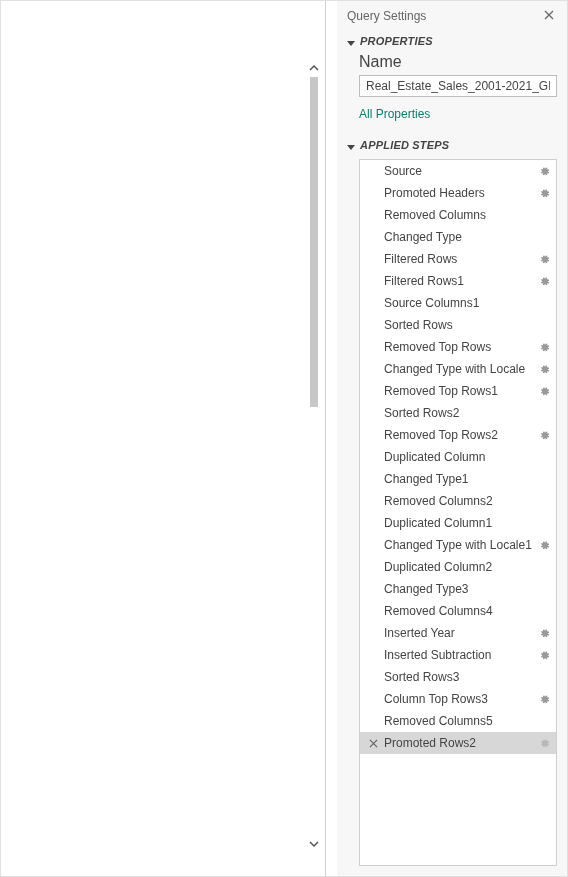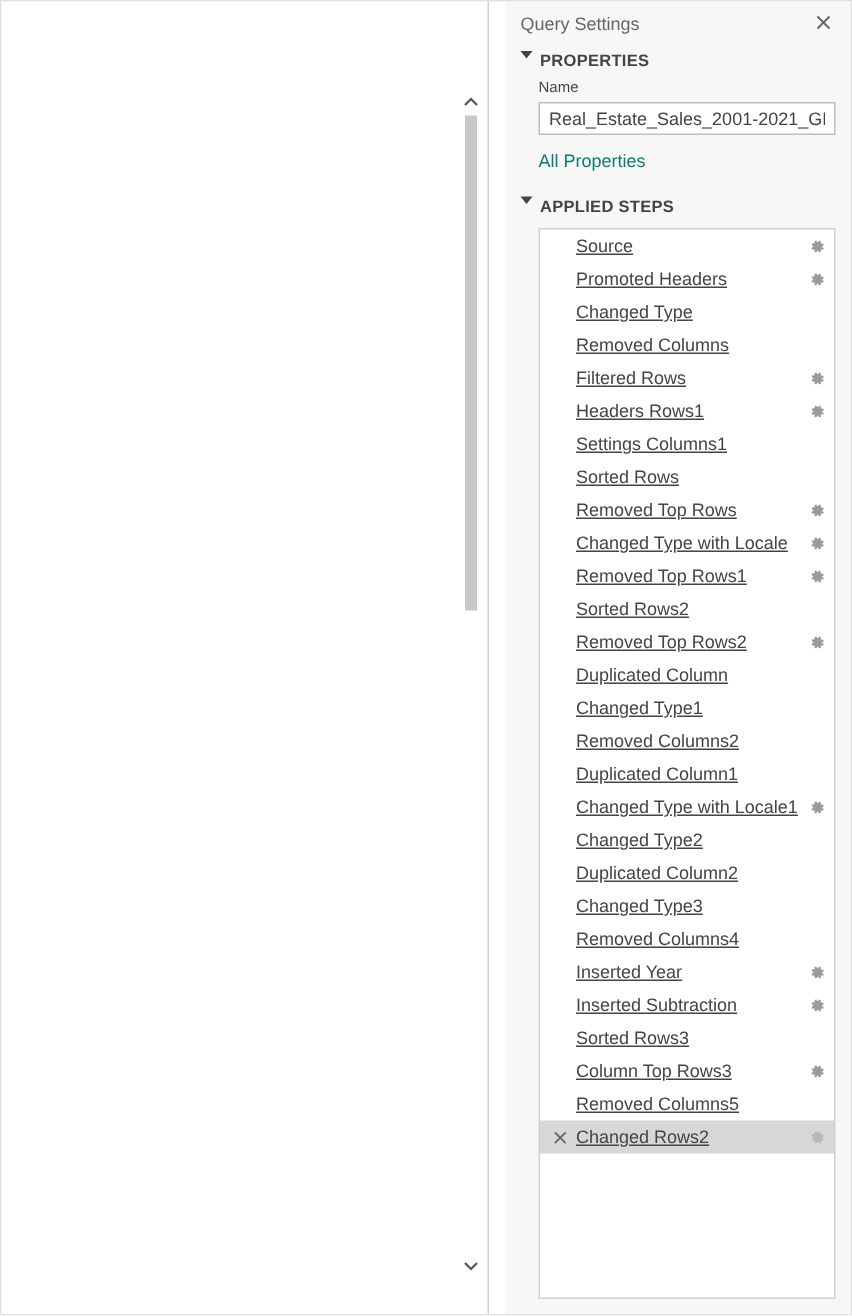--- a/index.html
+++ b/index.html
@@ -70,40 +70,41 @@
     flex: 1;
   }
   .close-icon {
     width: 14px; height: 14px;
     cursor: pointer;
     color: #666;
   }
   .close-icon svg { width: 12px; height: 12px; }
   .section-header {
     display: flex;
-    align-items: flex-start;
+    align-items: flex-end;
     font-weight: 600;
     color: #444;
     font-size: 11px;
     letter-spacing: 0.2px;
     padding: 4px 0;
     cursor: pointer;
+    font-style: italic;
   }
   .tri {
     width: 0; height: 0;
     border-left: 4px solid transparent;
     border-right: 4px solid transparent;
     border-top: 5px solid #444;
     margin-right: 5px;
     transform: translateY(-1px);
   }
   .field-label {
     margin-left: 12px;
     color: #444;
-    font-size: 10px;
+    font-size: 16px;
     padding-bottom: 4px;
     padding-top: 2px;
   }
   .name-input {
     margin-left: 12px;
     width: calc(100% - 12px);
     padding: 3px 6px;
     font-size: 12px;
     font-family: inherit;
     color: #444;
@@ -143,21 +144,20 @@
     display: flex; align-items: center; justify-content: center;
     color: #666;
   }
   .step .del-slot svg { width: 9px; height: 9px; }
   .step .label {
     flex: 1;
     padding-left: 4px;
     white-space: nowrap;
     overflow: hidden;
     text-overflow: ellipsis;
-    text-decoration: underline;
   }
   .step .gear-slot {
     width: 16px;
     display: flex; align-items: center; justify-content: center;
     color: #9a9a9a;
   }
   .step .gear-slot svg { width: 11px; height: 11px; }
   .step.selected {
     background: #d7d7d7;
   }
@@ -225,49 +225,49 @@
           <span class="del-slot"></span>
           <span class="label">Promoted Headers</span>
           <span class="gear-slot">
             <svg viewBox="0 0 16 16">
               <path fill="currentColor" d="M8 5.3A2.7 2.7 0 1 0 8 10.7 2.7 2.7 0 0 0 8 5.3zM14.3 8.9l-1.1-.2a5.3 5.3 0 0 0 0-1.4l1.1-.2a.5.5 0 0 0 .4-.6l-.4-1.4a.5.5 0 0 0-.6-.3l-1 .4a5.3 5.3 0 0 0-1-.9l.4-1a.5.5 0 0 0-.3-.6L10.4 2a.5.5 0 0 0-.6.4l-.2 1.1a5.3 5.3 0 0 0-1.4 0L8 2.4A.5.5 0 0 0 7.4 2L6 2.4a.5.5 0 0 0-.3.6l.4 1a5.3 5.3 0 0 0-1 .9l-1-.4a.5.5 0 0 0-.6.3L3.1 6.2a.5.5 0 0 0 .4.6l1.1.2a5.3 5.3 0 0 0 0 1.4l-1.1.2a.5.5 0 0 0-.4.6l.4 1.4a.5.5 0 0 0 .6.3l1-.4a5.3 5.3 0 0 0 1 .9l-.4 1a.5.5 0 0 0 .3.6l1.4.4a.5.5 0 0 0 .6-.4l.2-1.1a5.3 5.3 0 0 0 1.4 0l.2 1.1a.5.5 0 0 0 .6.4l1.4-.4a.5.5 0 0 0 .3-.6l-.4-1a5.3 5.3 0 0 0 1-.9l1 .4a.5.5 0 0 0 .6-.3l.4-1.4a.5.5 0 0 0-.4-.6z"></path>
             </svg>
           </span>
         </div>
         <div class="step">
           <span class="del-slot"></span>
+          <span class="label">Removed Columns</span>
+          <span class="gear-slot"></span>
+        </div>
+        <div class="step">
+          <span class="del-slot"></span>
           <span class="label">Changed Type</span>
           <span class="gear-slot"></span>
         </div>
         <div class="step">
           <span class="del-slot"></span>
-          <span class="label">Removed Columns</span>
-          <span class="gear-slot"></span>
-        </div>
-        <div class="step">
-          <span class="del-slot"></span>
           <span class="label">Filtered Rows</span>
           <span class="gear-slot">
             <svg viewBox="0 0 16 16">
               <path fill="currentColor" d="M8 5.3A2.7 2.7 0 1 0 8 10.7 2.7 2.7 0 0 0 8 5.3zM14.3 8.9l-1.1-.2a5.3 5.3 0 0 0 0-1.4l1.1-.2a.5.5 0 0 0 .4-.6l-.4-1.4a.5.5 0 0 0-.6-.3l-1 .4a5.3 5.3 0 0 0-1-.9l.4-1a.5.5 0 0 0-.3-.6L10.4 2a.5.5 0 0 0-.6.4l-.2 1.1a5.3 5.3 0 0 0-1.4 0L8 2.4A.5.5 0 0 0 7.4 2L6 2.4a.5.5 0 0 0-.3.6l.4 1a5.3 5.3 0 0 0-1 .9l-1-.4a.5.5 0 0 0-.6.3L3.1 6.2a.5.5 0 0 0 .4.6l1.1.2a5.3 5.3 0 0 0 0 1.4l-1.1.2a.5.5 0 0 0-.4.6l.4 1.4a.5.5 0 0 0 .6.3l1-.4a5.3 5.3 0 0 0 1 .9l-.4 1a.5.5 0 0 0 .3.6l1.4.4a.5.5 0 0 0 .6-.4l.2-1.1a5.3 5.3 0 0 0 1.4 0l.2 1.1a.5.5 0 0 0 .6.4l1.4-.4a.5.5 0 0 0 .3-.6l-.4-1a5.3 5.3 0 0 0 1-.9l1 .4a.5.5 0 0 0 .6-.3l.4-1.4a.5.5 0 0 0-.4-.6z"></path>
             </svg>
           </span>
         </div>
         <div class="step">
           <span class="del-slot"></span>
-          <span class="label">Headers Rows1</span>
-          <span class="gear-slot">
-            <svg viewBox="0 0 16 16">
-              <path fill="currentColor" d="M8 5.3A2.7 2.7 0 1 0 8 10.7 2.7 2.7 0 0 0 8 5.3zM14.3 8.9l-1.1-.2a5.3 5.3 0 0 0 0-1.4l1.1-.2a.5.5 0 0 0 .4-.6l-.4-1.4a.5.5 0 0 0-.6-.3l-1 .4a5.3 5.3 0 0 0-1-.9l.4-1a.5.5 0 0 0-.3-.6L10.4 2a.5.5 0 0 0-.6.4l-.2 1.1a5.3 5.3 0 0 0-1.4 0L8 2.4A.5.5 0 0 0 7.4 2L6 2.4a.5.5 0 0 0-.3.6l.4 1a5.3 5.3 0 0 0-1 .9l-1-.4a.5.5 0 0 0-.6.3L3.1 6.2a.5.5 0 0 0 .4.6l1.1.2a5.3 5.3 0 0 0 0 1.4l-1.1.2a.5.5 0 0 0-.4.6l.4 1.4a.5.5 0 0 0 .6.3l1-.4a5.3 5.3 0 0 0 1 .9l-.4 1a.5.5 0 0 0 .3.6l1.4.4a.5.5 0 0 0 .6-.4l.2-1.1a5.3 5.3 0 0 0 1.4 0l.2 1.1a.5.5 0 0 0 .6.4l1.4-.4a.5.5 0 0 0 .3-.6l-.4-1a5.3 5.3 0 0 0 1-.9l1 .4a.5.5 0 0 0 .6-.3l.4-1.4a.5.5 0 0 0-.4-.6z"></path>
-            </svg>
-          </span>
-        </div>
-        <div class="step">
-          <span class="del-slot"></span>
-          <span class="label">Settings Columns1</span>
+          <span class="label">Filtered Rows1</span>
+          <span class="gear-slot">
+            <svg viewBox="0 0 16 16">
+              <path fill="currentColor" d="M8 5.3A2.7 2.7 0 1 0 8 10.7 2.7 2.7 0 0 0 8 5.3zM14.3 8.9l-1.1-.2a5.3 5.3 0 0 0 0-1.4l1.1-.2a.5.5 0 0 0 .4-.6l-.4-1.4a.5.5 0 0 0-.6-.3l-1 .4a5.3 5.3 0 0 0-1-.9l.4-1a.5.5 0 0 0-.3-.6L10.4 2a.5.5 0 0 0-.6.4l-.2 1.1a5.3 5.3 0 0 0-1.4 0L8 2.4A.5.5 0 0 0 7.4 2L6 2.4a.5.5 0 0 0-.3.6l.4 1a5.3 5.3 0 0 0-1 .9l-1-.4a.5.5 0 0 0-.6.3L3.1 6.2a.5.5 0 0 0 .4.6l1.1.2a5.3 5.3 0 0 0 0 1.4l-1.1.2a.5.5 0 0 0-.4.6l.4 1.4a.5.5 0 0 0 .6.3l1-.4a5.3 5.3 0 0 0 1 .9l-.4 1a.5.5 0 0 0 .3.6l1.4.4a.5.5 0 0 0 .6-.4l.2-1.1a5.3 5.3 0 0 0 1.4 0l.2 1.1a.5.5 0 0 0 .6.4l1.4-.4a.5.5 0 0 0 .3-.6l-.4-1a5.3 5.3 0 0 0 1-.9l1 .4a.5.5 0 0 0 .6-.3l.4-1.4a.5.5 0 0 0-.4-.6z"></path>
+            </svg>
+          </span>
+        </div>
+        <div class="step">
+          <span class="del-slot"></span>
+          <span class="label">Source Columns1</span>
           <span class="gear-slot"></span>
         </div>
         <div class="step">
           <span class="del-slot"></span>
           <span class="label">Sorted Rows</span>
           <span class="gear-slot"></span>
         </div>
         <div class="step">
           <span class="del-slot"></span>
           <span class="label">Removed Top Rows</span>
@@ -330,25 +330,20 @@
           <span class="gear-slot"></span>
         </div>
         <div class="step">
           <span class="del-slot"></span>
           <span class="label">Changed Type with Locale1</span>
           <span class="gear-slot">
             <svg viewBox="0 0 16 16">
               <path fill="currentColor" d="M8 5.3A2.7 2.7 0 1 0 8 10.7 2.7 2.7 0 0 0 8 5.3zM14.3 8.9l-1.1-.2a5.3 5.3 0 0 0 0-1.4l1.1-.2a.5.5 0 0 0 .4-.6l-.4-1.4a.5.5 0 0 0-.6-.3l-1 .4a5.3 5.3 0 0 0-1-.9l.4-1a.5.5 0 0 0-.3-.6L10.4 2a.5.5 0 0 0-.6.4l-.2 1.1a5.3 5.3 0 0 0-1.4 0L8 2.4A.5.5 0 0 0 7.4 2L6 2.4a.5.5 0 0 0-.3.6l.4 1a5.3 5.3 0 0 0-1 .9l-1-.4a.5.5 0 0 0-.6.3L3.1 6.2a.5.5 0 0 0 .4.6l1.1.2a5.3 5.3 0 0 0 0 1.4l-1.1.2a.5.5 0 0 0-.4.6l.4 1.4a.5.5 0 0 0 .6.3l1-.4a5.3 5.3 0 0 0 1 .9l-.4 1a.5.5 0 0 0 .3.6l1.4.4a.5.5 0 0 0 .6-.4l.2-1.1a5.3 5.3 0 0 0 1.4 0l.2 1.1a.5.5 0 0 0 .6.4l1.4-.4a.5.5 0 0 0 .3-.6l-.4-1a5.3 5.3 0 0 0 1-.9l1 .4a.5.5 0 0 0 .6-.3l.4-1.4a.5.5 0 0 0-.4-.6z"></path>
             </svg>
           </span>
-        </div>
-        <div class="step">
-          <span class="del-slot"></span>
-          <span class="label">Changed Type2</span>
-          <span class="gear-slot"></span>
         </div>
         <div class="step">
           <span class="del-slot"></span>
           <span class="label">Duplicated Column2</span>
           <span class="gear-slot"></span>
         </div>
         <div class="step">
           <span class="del-slot"></span>
           <span class="label">Changed Type3</span>
           <span class="gear-slot"></span>
@@ -394,21 +389,21 @@
           <span class="del-slot"></span>
           <span class="label">Removed Columns5</span>
           <span class="gear-slot"></span>
         </div>
         <div class="step selected">
           <span class="del-slot">
             <svg viewBox="0 0 10 10">
               <path d="M1 1 L9 9 M9 1 L1 9" stroke="currentColor" stroke-width="1.4"></path>
             </svg>
           </span>
-          <span class="label">Changed Rows2</span>
+          <span class="label">Promoted Rows2</span>
           <span class="gear-slot">
             <svg viewBox="0 0 16 16">
               <path fill="currentColor" d="M8 5.3A2.7 2.7 0 1 0 8 10.7 2.7 2.7 0 0 0 8 5.3zM14.3 8.9l-1.1-.2a5.3 5.3 0 0 0 0-1.4l1.1-.2a.5.5 0 0 0 .4-.6l-.4-1.4a.5.5 0 0 0-.6-.3l-1 .4a5.3 5.3 0 0 0-1-.9l.4-1a.5.5 0 0 0-.3-.6L10.4 2a.5.5 0 0 0-.6.4l-.2 1.1a5.3 5.3 0 0 0-1.4 0L8 2.4A.5.5 0 0 0 7.4 2L6 2.4a.5.5 0 0 0-.3.6l.4 1a5.3 5.3 0 0 0-1 .9l-1-.4a.5.5 0 0 0-.6.3L3.1 6.2a.5.5 0 0 0 .4.6l1.1.2a5.3 5.3 0 0 0 0 1.4l-1.1.2a.5.5 0 0 0-.4.6l.4 1.4a.5.5 0 0 0 .6.3l1-.4a5.3 5.3 0 0 0 1 .9l-.4 1a.5.5 0 0 0 .3.6l1.4.4a.5.5 0 0 0 .6-.4l.2-1.1a5.3 5.3 0 0 0 1.4 0l.2 1.1a.5.5 0 0 0 .6.4l1.4-.4a.5.5 0 0 0 .3-.6l-.4-1a5.3 5.3 0 0 0 1-.9l1 .4a.5.5 0 0 0 .6-.3l.4-1.4a.5.5 0 0 0-.4-.6z"></path>
             </svg>
           </span>
         </div>
       </div>
   </div>
 </div>
 

